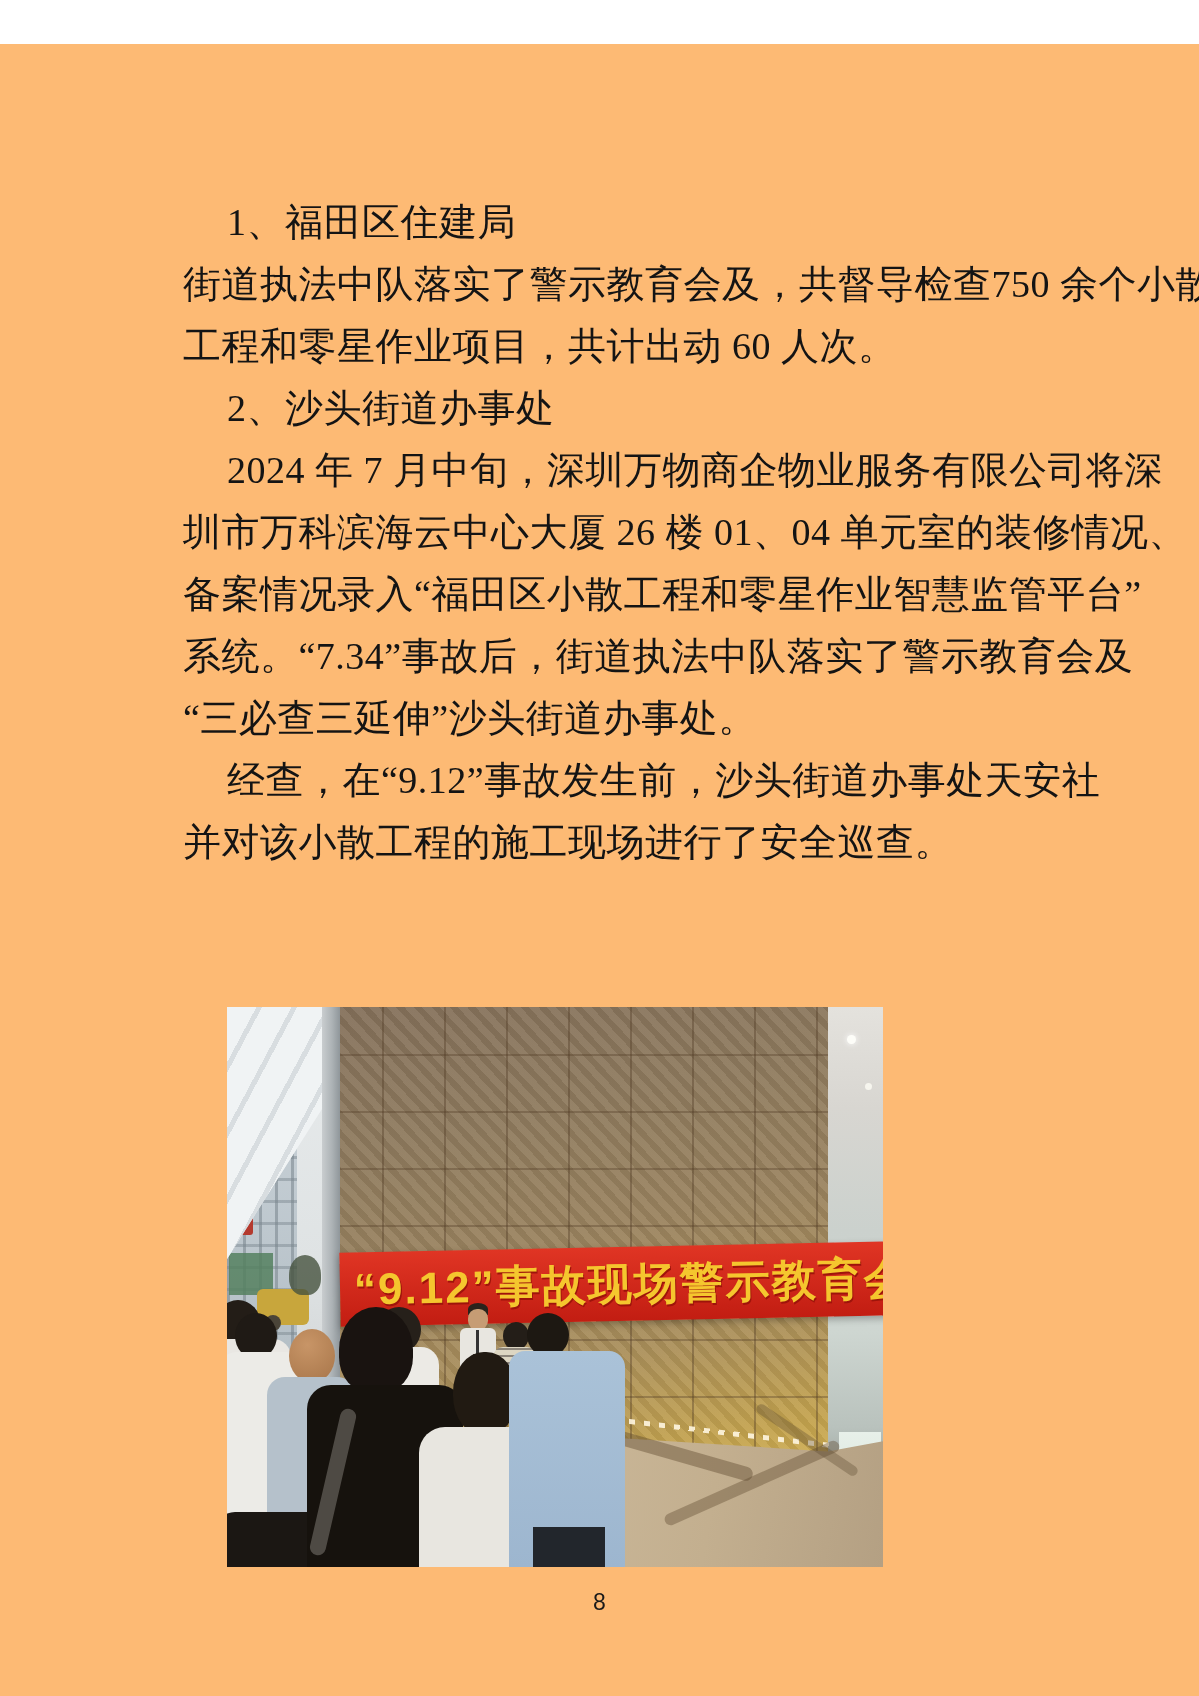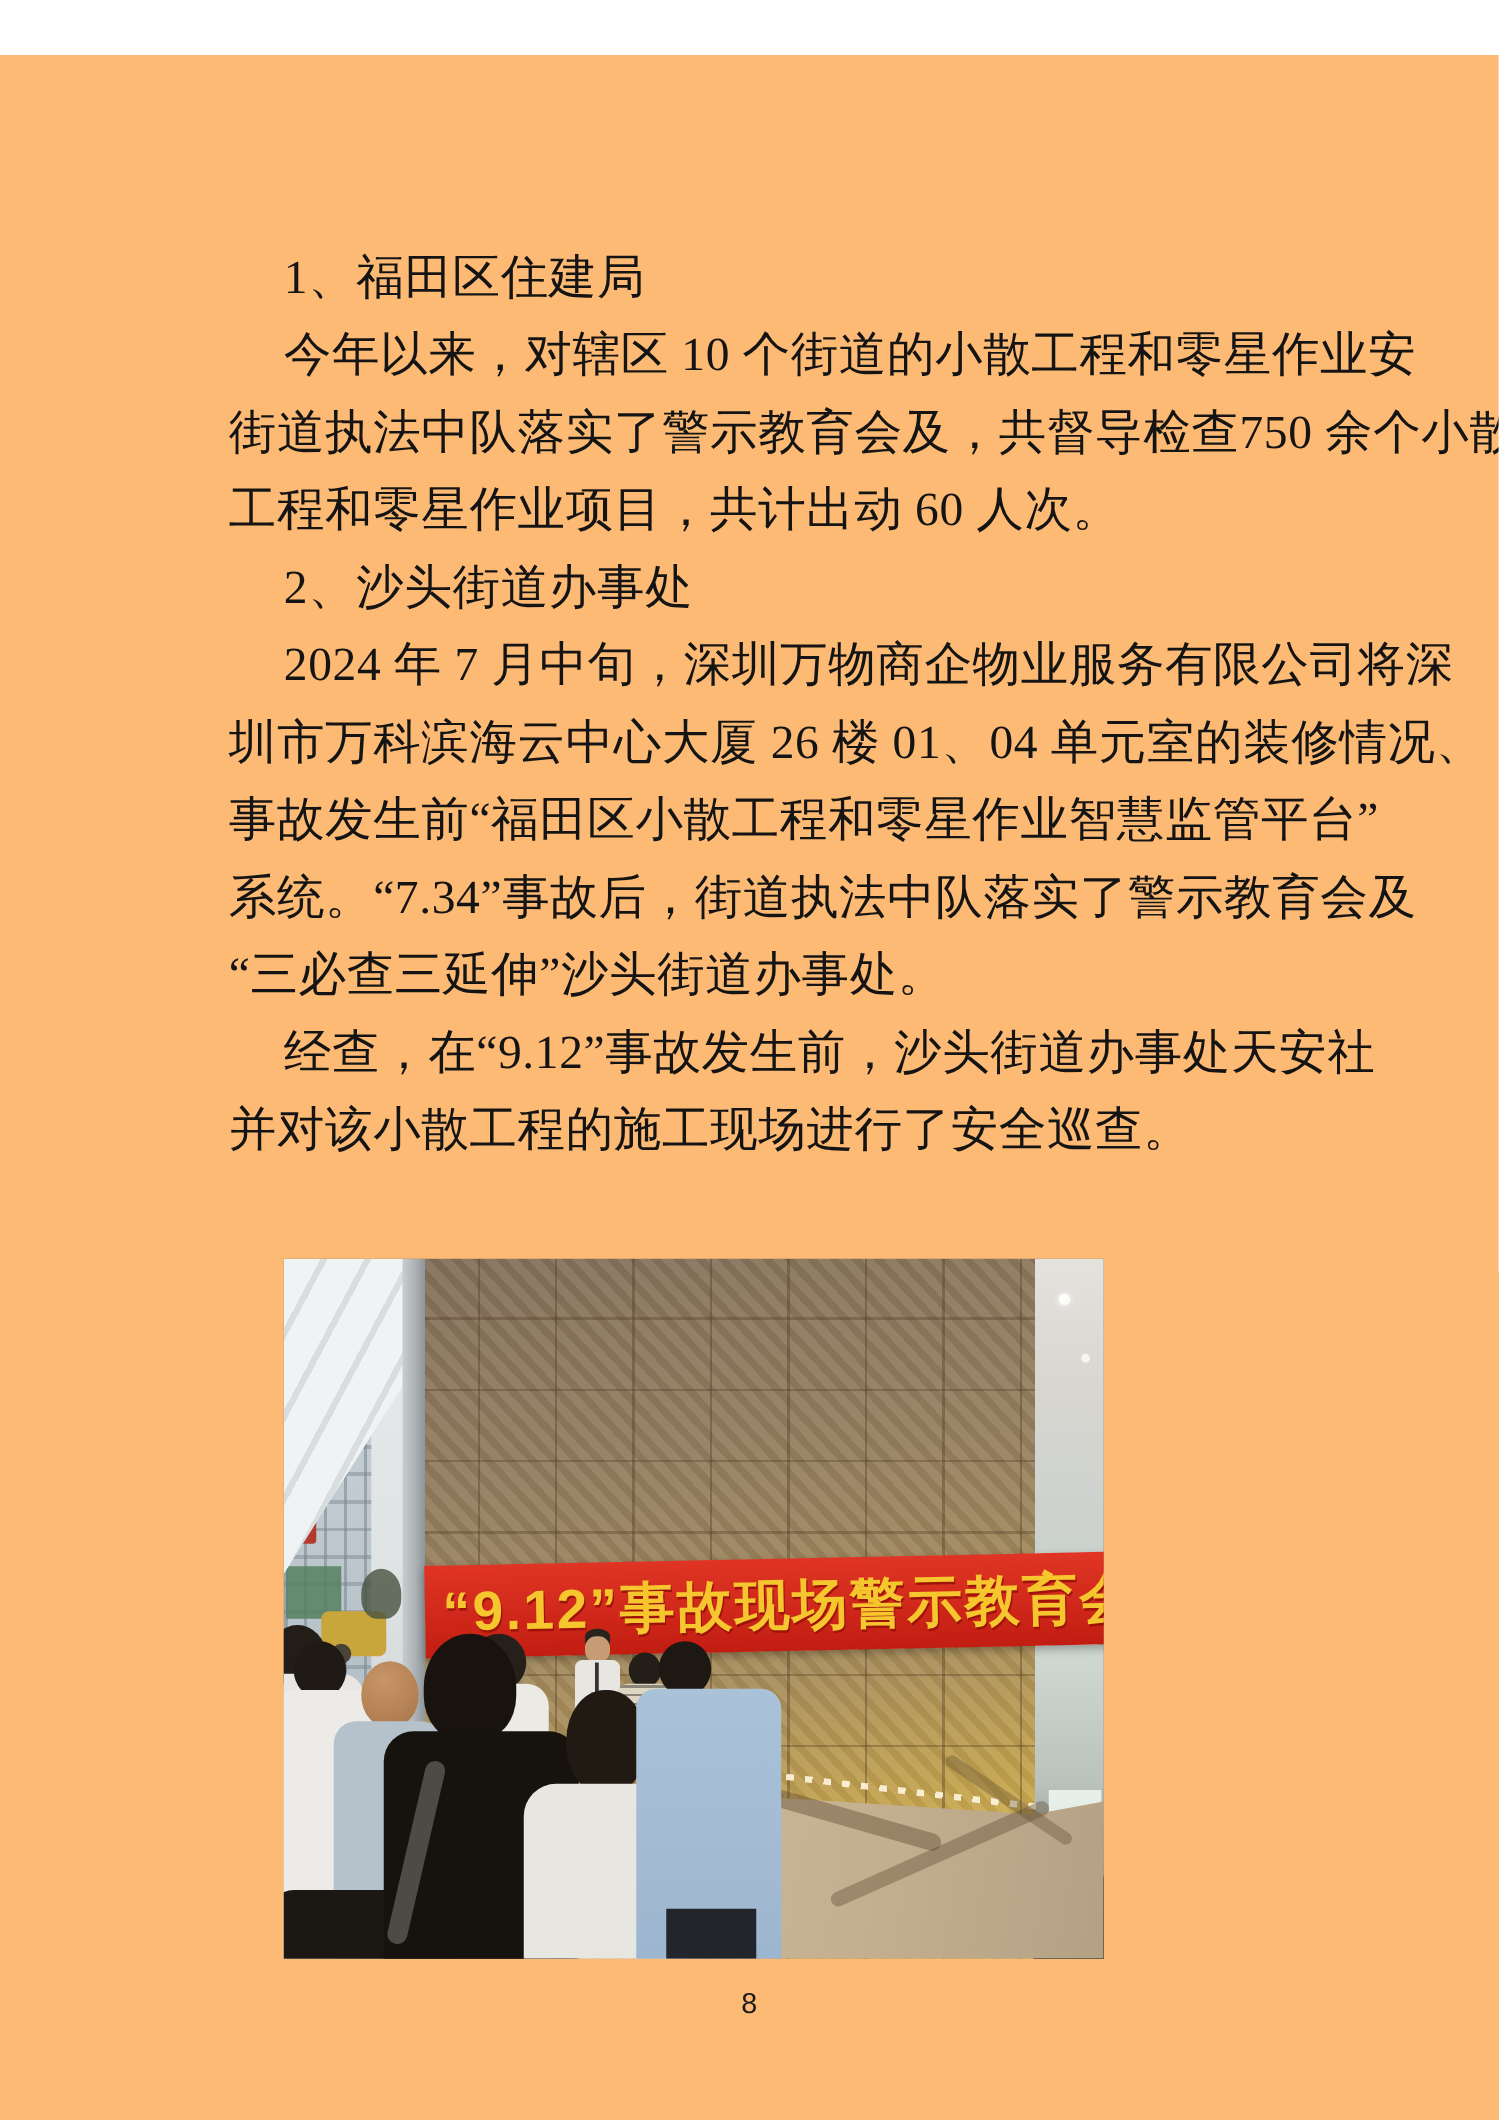--- a/index.html
+++ b/index.html
@@ -153,27 +153,26 @@
     color:#1a1a1a;
   }
 </style>
 </head>
 <body>
 
 <div class="page">
 
   <div class="text-block">
     <div class="t-line indent">1、福田区住建局</div>
-    <div class="t-line indent">今年以来，对辖区 10 个街道的小散工程和零星作业安</div>
     <div class="t-line">街道执法中队落实了警示教育会及，共督导检查750 余个小散</div>
     <div class="t-line">工程和零星作业项目，共计出动 60 人次。</div>
     <div class="t-line indent">2、沙头街道办事处</div>
     <div class="t-line indent">2024 年 7 月中旬，深圳万物商企物业服务有限公司将深</div>
     <div class="t-line">圳市万科滨海云中心大厦 26 楼 01、04 单元室的装修情况、</div>
-    <div class="t-line">事故发生前“福田区小散工程和零星作业智慧监管平台”</div>
+    <div class="t-line">备案情况录入“福田区小散工程和零星作业智慧监管平台”</div>
     <div class="t-line">系统。“7.34”事故后，街道执法中队落实了警示教育会及</div>
     <div class="t-line">“三必查三延伸”沙头街道办事处。</div>
     <div class="t-line indent">经查，在“9.12”事故发生前，沙头街道办事处天安社</div>
     <div class="t-line">并对该小散工程的施工现场进行了安全巡查。</div>
   </div>
 
   <div class="photo">
     <div class="wall"></div>
 
     <div class="outside"></div>

